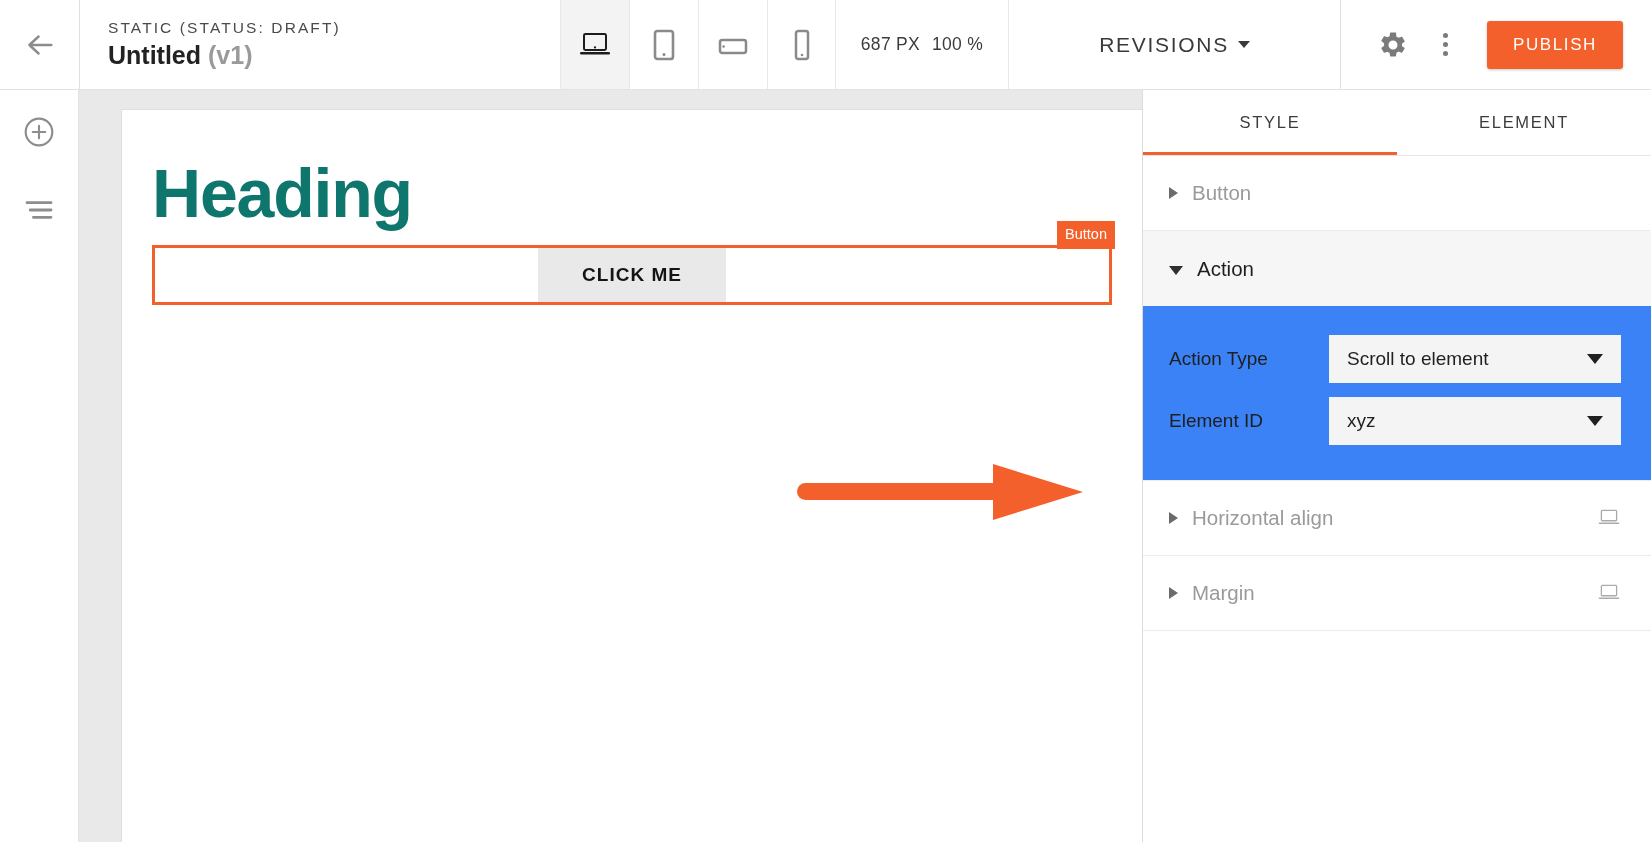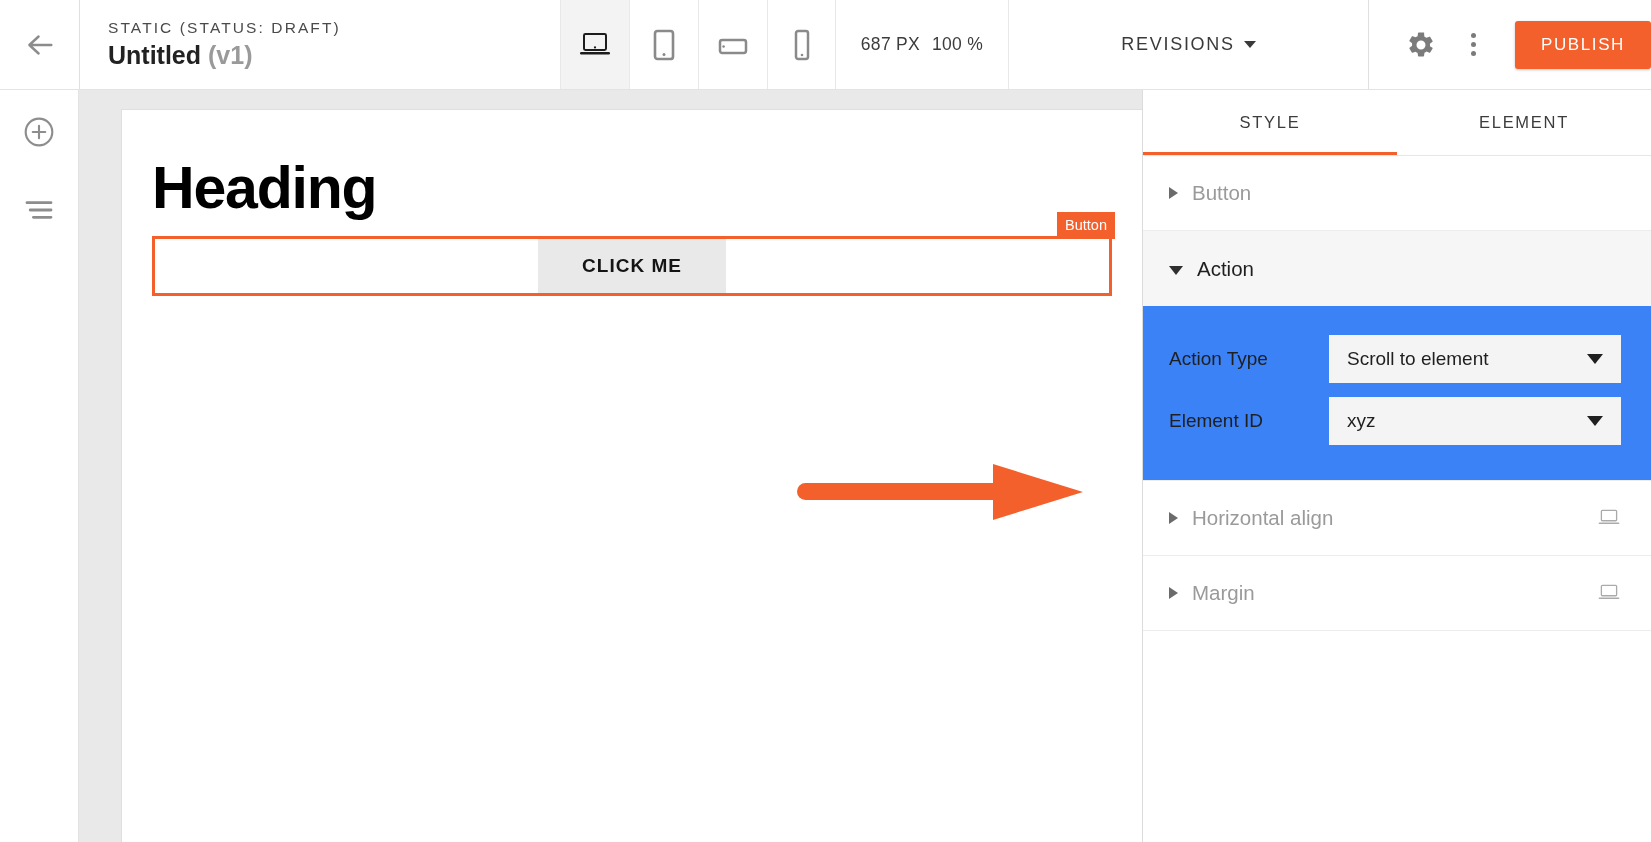--- a/index.html
+++ b/index.html
@@ -52,34 +52,34 @@
     width: 172px; font-size: 17.5px; color: #3c3c3c; letter-spacing: 0.3px;
     gap: 12px;
   }
   .zoom-zone .px, .zoom-zone .pct { white-space: nowrap; }
 
   .revisions-zone {
     flex: 1; display: flex; align-items: center; justify-content: center;
     border-left: 1px solid #e8e8e8;
     cursor: pointer; gap: 9px;
   }
-  .revisions-label { font-size: 18px; letter-spacing: 1.7px; color: #3a3a3a; text-align: center; }
+  .revisions-label { font-size: 21px; letter-spacing: 1.7px; color: #3a3a3a; text-align: center; }
   .caret-down {
     width: 0; height: 0; border-left: 6px solid transparent;
     border-right: 6px solid transparent; border-top: 7px solid #3a3a3a;
   }
   .right-tools {
     display: flex; align-items: center; border-left: 1px solid #e0e0e0;
     padding: 0 0 0 26px; gap: 0;
   }
   .icon-btn { width: 52px; height: 90px; display: flex; align-items: center; justify-content: center; cursor: pointer; }
   .kebab { display: flex; flex-direction: column; gap: 4px; align-items: center; }
   .kebab i { width: 5px; height: 5px; border-radius: 50%; background: #7b7b7b; display: block; }
   .publish-btn {
-    margin-left: 16px; 
+    margin-left: 16px; margin-right: 28px;
     background: #f4602b; color: #ffffff;
     font-size: 17px; letter-spacing: 1.6px; font-weight: 400;
     padding: 14px 26px; border: none; border-radius: 3px;
     cursor: pointer; box-shadow: 0 1px 3px rgba(0,0,0,0.22);
     white-space: nowrap;
   }
 
   
   .body-row { flex: 1; display: flex; min-height: 0; }
 
@@ -95,21 +95,21 @@
     display: flex; justify-content: flex-start; overflow: hidden;
   }
   .canvas-page {
     width: 1022px; margin-left: 43px; margin-top: 20px;
     background: #ffffff; min-height: 760px;
     box-shadow: 0 0 0 1px rgba(0,0,0,0.04);
     position: relative;
   }
   .page-inner { padding: 48px 30px 0 30px; }
   .heading {
-    font-size: 59px; font-weight: 700; color: #000000;
+    font-size: 68px; font-weight: 700; color: #0f766e;
     letter-spacing: -1.2px; line-height: 1.05; margin-bottom: 16px;
   }
 
   .selection-wrap { position: relative; margin-top: 4px; }
   .selection-box {
     border: 3px solid #f4602b; height: 60px;
     display: flex; align-items: stretch; background: #ffffff;
   }
   .sel-spacer { flex: 1; }
   .click-btn {

